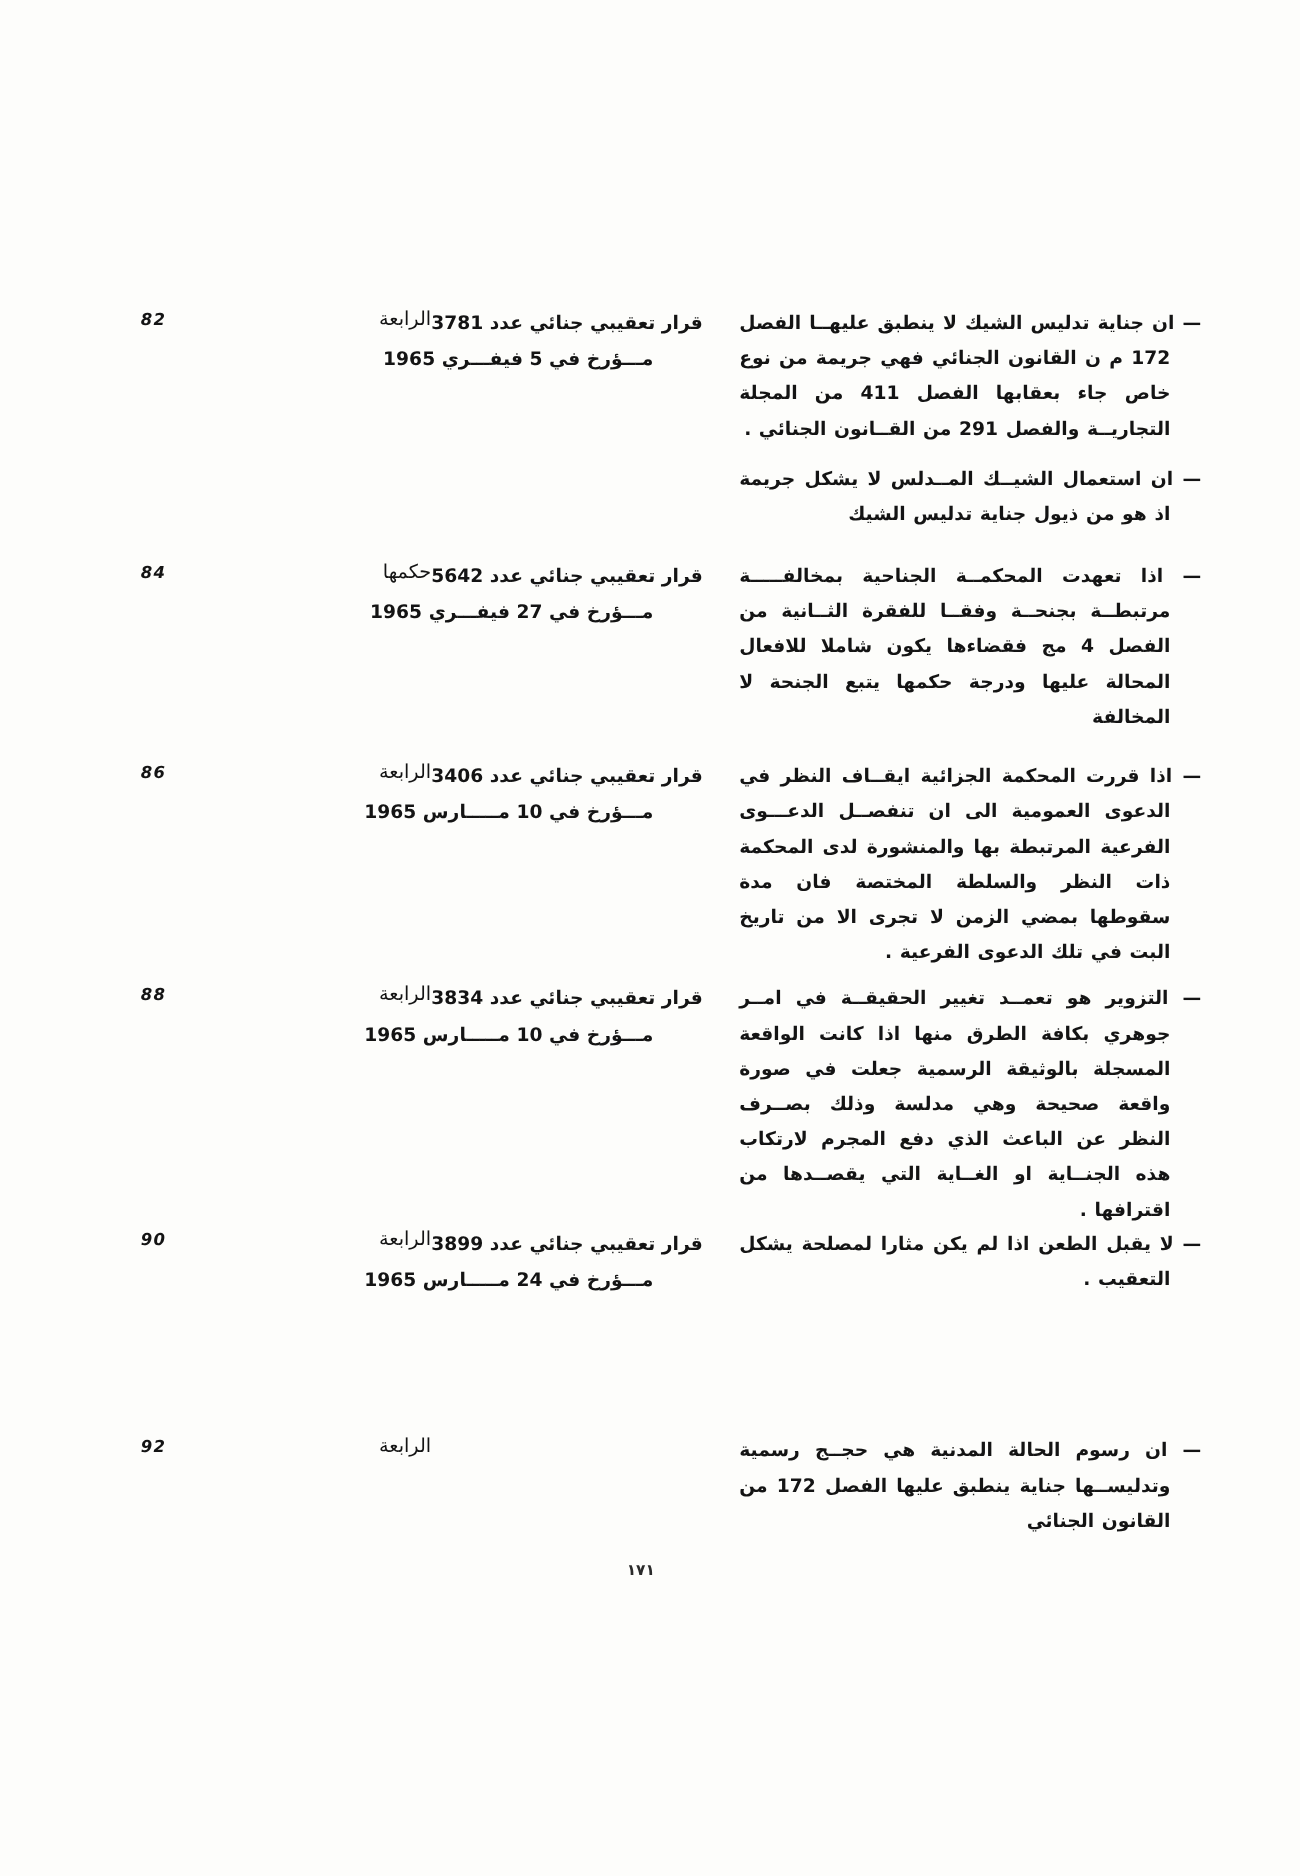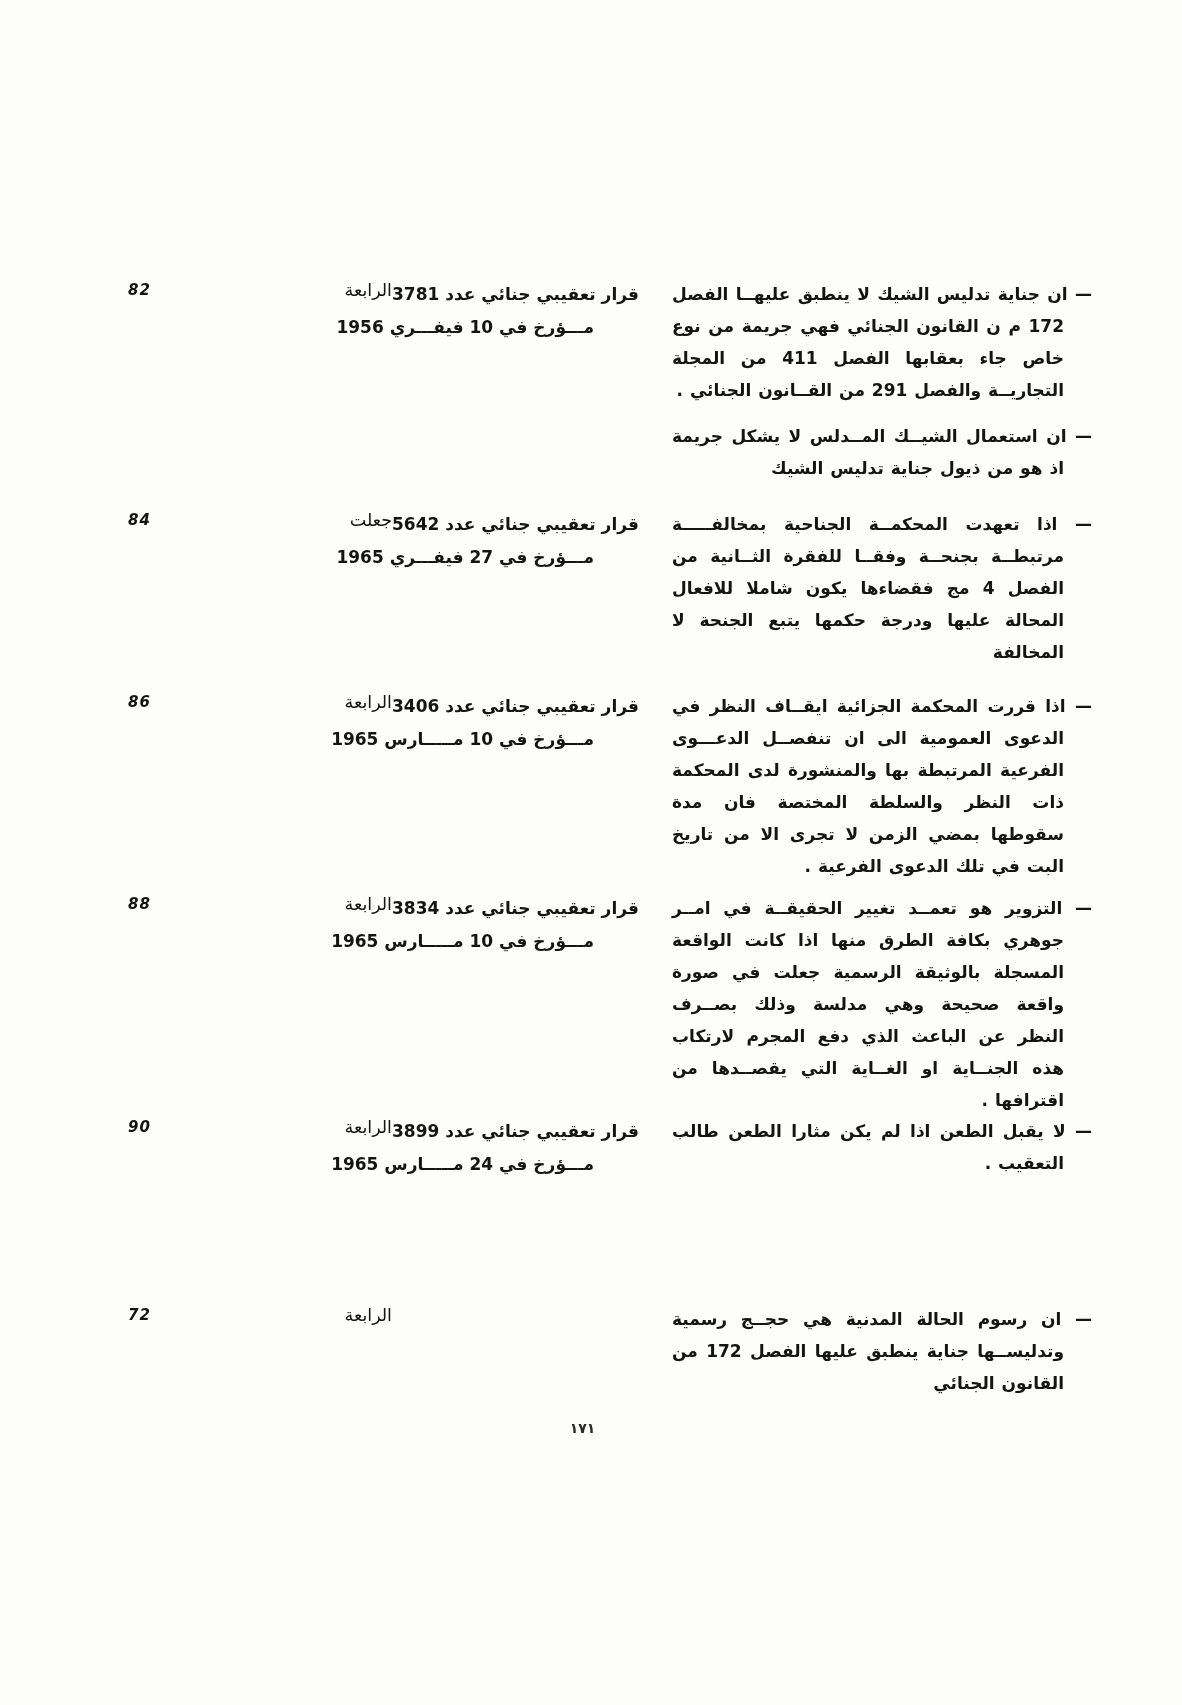--- a/index.html
+++ b/index.html
@@ -85,35 +85,35 @@
 
 <div id="page">
 
   <div class="row" style="top:278px">
     <div class="summary-col">
       <p class="summary-item">— ان جناية تدليس الشيك لا ينطبق عليهــا الفصل 172 م ن القانون الجنائي فهي جريمة من نوع خاص جاء بعقابها الفصل 411 من المجلة التجاريــة والفصل 291 من القــانون الجنائي .</p>
       <p class="summary-item">— ان استعمال الشيــك المــدلس لا يشكل جريمة اذ هو من ذيول جناية تدليس الشيك</p>
     </div>
     <div class="decision-col">
       <div>قرار تعقيبي جنائي عدد 3781</div>
-      <div class="decision-date">مـــؤرخ في 10 فيفـــري 1956</div>
+      <div class="decision-date">مـــؤرخ في 5 فيفـــري 1965</div>
     </div>
     <div class="chamber-col">الرابعة</div>
     <div class="pagenum-col">82</div>
   </div>
 
   <div class="row" style="top:508px">
     <div class="summary-col">
       <p class="summary-item">— اذا تعهدت المحكمــة الجناحية بمخالفـــــة مرتبطــة بجنحــة وفقــا للفقرة الثــانية من الفصل 4 مج فقضاءها يكون شاملا للافعال المحالة عليها ودرجة حكمها يتبع الجنحة لا المخالفة</p>
     </div>
     <div class="decision-col">
       <div>قرار تعقيبي جنائي عدد 5642</div>
       <div class="decision-date">مـــؤرخ في 27 فيفـــري 1965</div>
     </div>
-    <div class="chamber-col">جعلت</div>
+    <div class="chamber-col">حكمها</div>
     <div class="pagenum-col">84</div>
   </div>
 
   <div class="row" style="top:690px">
     <div class="summary-col">
       <p class="summary-item">— اذا قررت المحكمة الجزائية ايقــاف النظر في الدعوى العمومية الى ان تنفصــل الدعـــوى الفرعية المرتبطة بها والمنشورة لدى المحكمة ذات النظر والسلطة المختصة فان مدة سقوطها بمضي الزمن لا تجرى الا من تاريخ البت في تلك الدعوى الفرعية .</p>
     </div>
     <div class="decision-col">
       <div>قرار تعقيبي جنائي عدد 3406</div>
       <div class="decision-date">مـــؤرخ في 10 مـــــارس 1965</div>
@@ -129,35 +129,35 @@
     <div class="decision-col">
       <div>قرار تعقيبي جنائي عدد 3834</div>
       <div class="decision-date">مـــؤرخ في 10 مـــــارس 1965</div>
     </div>
     <div class="chamber-col">الرابعة</div>
     <div class="pagenum-col">88</div>
   </div>
 
   <div class="row" style="top:1115px">
     <div class="summary-col">
-      <p class="summary-item">— لا يقبل الطعن اذا لم يكن مثارا الطعن طالب التعقيب .</p>
+      <p class="summary-item">— لا يقبل الطعن اذا لم يكن مثارا لمصلحة يشكل التعقيب .</p>
     </div>
     <div class="decision-col">
       <div>قرار تعقيبي جنائي عدد 3899</div>
       <div class="decision-date">مـــؤرخ في 24 مـــــارس 1965</div>
     </div>
     <div class="chamber-col">الرابعة</div>
     <div class="pagenum-col">90</div>
   </div>
 
   <div class="row" style="top:1303px">
     <div class="summary-col">
       <p class="summary-item">— ان رسوم الحالة المدنية هي حجــج رسمية وتدليســها جناية ينطبق عليها الفصل 172 من القانون الجنائي</p>
     </div>
     <div class="decision-col">
     </div>
     <div class="chamber-col">الرابعة</div>
-    <div class="pagenum-col">72</div>
+    <div class="pagenum-col">92</div>
   </div>
 
   <div class="folio">١٧١</div>
 
 </div>
 
 </body></html>

